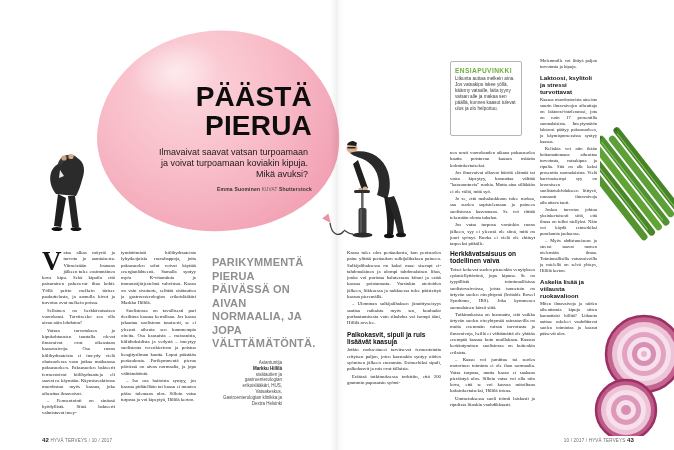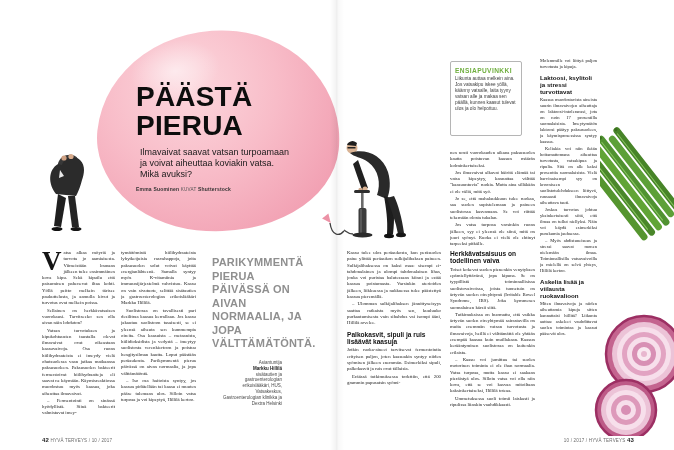--- a/index.html
+++ b/index.html
@@ -11,21 +11,21 @@
   
   .balloon{position:absolute;left:98px;top:30px;width:242px;height:202px;
            background:radial-gradient(circle at 36% 30%, #fcd7dd 0%, #f8bcc8 42%, #f2a2b4 78%, #ee96aa 100%);
            border-radius:53% 47% 55% 45% / 56% 53% 47% 44%;transform:rotate(6deg);}
   .balloon::before{content:"";position:absolute;left:26px;top:16px;width:90px;height:60px;
            background:radial-gradient(closest-side,rgba(255,255,255,0.55),rgba(255,255,255,0));
            border-radius:50%;transform:rotate(-18deg);}
   .balloon-knot{position:absolute;left:324px;top:215px;width:0;height:0;
            border-left:4px solid transparent;border-right:4px solid transparent;
            border-top:9px solid #ec92a6;transform:rotate(-38deg);}
-  .title-block{position:absolute;left:136px;top:82px;width:160px;text-align:left;
+  .title-block{position:absolute;left:152px;top:82px;width:160px;text-align:right;
            font-family:"Liberation Sans",sans-serif;}
   .title-line{font-size:28px;line-height:29px;font-weight:800;letter-spacing:0.2px;color:#0d0d0d;}
   .standfirst{margin:7px auto 0;width:152px;font-size:9px;line-height:11px;font-weight:500;color:#1a1a1a;}
   .byline{margin-top:6px;font-size:5px;letter-spacing:0.2px;color:#333;}
   .byline .b{font-weight:700;}
   .byline .lt{font-weight:400;color:#555;font-size:4.6px;}
 
   
   .col{position:absolute;overflow:hidden;text-align:justify;}
   .col p{margin:0;font-size:4.8px;line-height:6.3px;color:#222;}
@@ -77,21 +77,21 @@
 <body>
 
 <div class="spread">
 
   <div class="balloon"></div>
   <div class="balloon-knot"></div>
 
   <div class="title-block">
     <div class="title-line">PÄÄSTÄ</div>
     <div class="title-line">PIERUA</div>
-    <div class="standfirst">Ilmavaivat saavat vatsan turpoamaan ja voivat aiheuttaa koviakin vatsa. Mikä avuksi?</div>
+    <div class="standfirst">Ilmavaivat saavat vatsan turpoamaan ja voivat turpoamaan koviakin kipuja. Mikä avuksi?</div>
     <div class="byline">
       <span class="b">Emma Suominen</span>
       <span class="lt">KUVAT</span>
       <span class="b">Shutterstock</span>
     </div>
   </div>
 
   <svg class="illus cower-man" viewBox="0 0 56 82" xmlns="http://www.w3.org/2000/svg">
     <path d="M18,44 L14,76 L21,77 L26,48 Z" fill="#1f1f1f"></path>
     <path d="M28,46 L32,77 L39,77 L35,46 Z" fill="#242424"></path>

